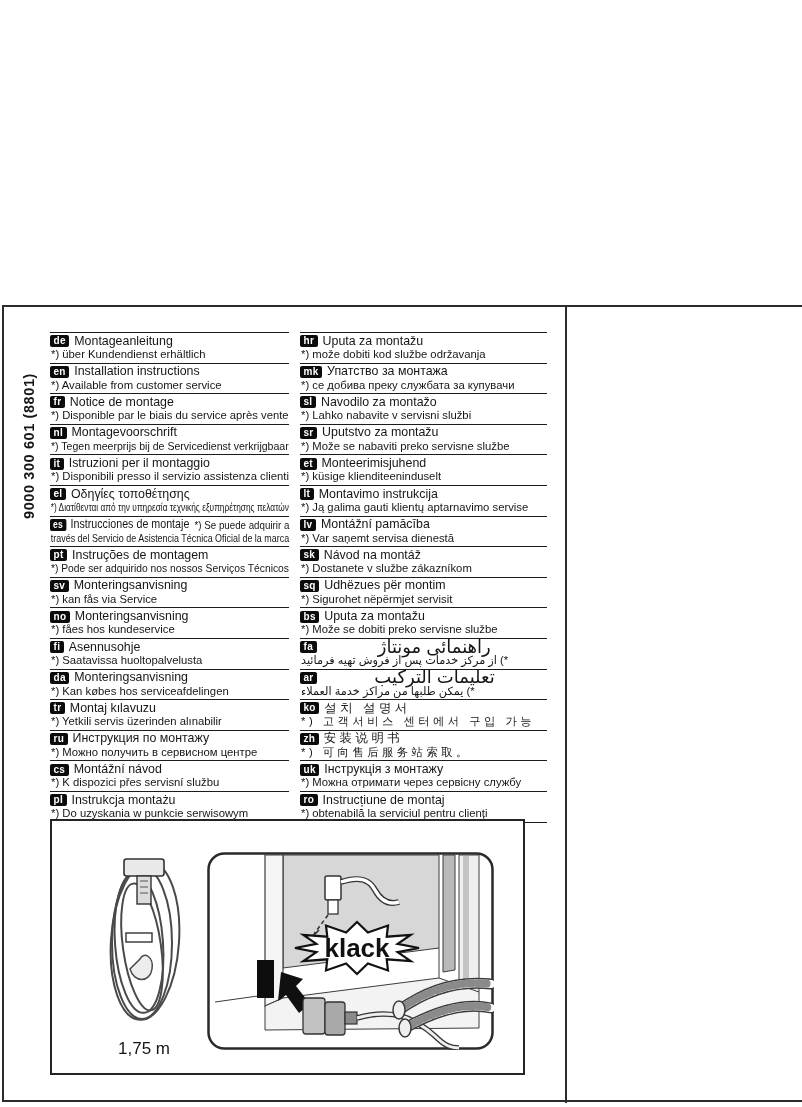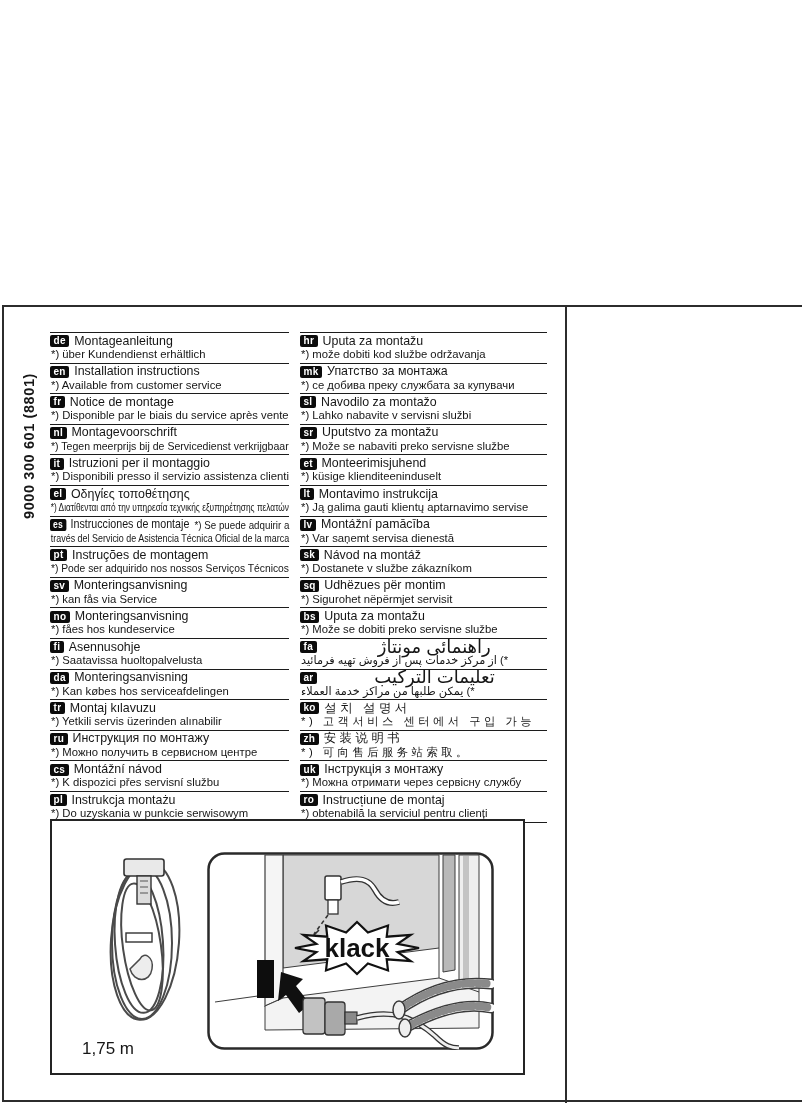--- a/index.html
+++ b/index.html
@@ -31,21 +31,21 @@
   .lang-title{font-size:12.4px;line-height:13.2px;}
   .lang-note{font-size:11.3px;line-height:12.6px;white-space:nowrap;padding-left:1px;}
   .rtl-t{flex:1;text-align:center;direction:rtl;font-size:18px;}
   .rtl-note{direction:rtl;text-align:left;padding-right:16px;}
   .spaced{letter-spacing:3.5px;}
   .inline-note{margin-left:auto;font-size:11.3px;}
   .figure-box{
     position:absolute;left:50px;top:819px;width:471px;height:252px;
     border:2.5px solid #242424;background:#fff;
   }
-  .cable-figure{position:absolute;left:30px;top:30px;width:124px;text-align:left;}
+  .cable-figure{position:absolute;left:30px;top:30px;width:124px;text-align:center;}
   .cable-label{font-size:17px;margin-top:4px;color:#161616;}
   .appliance{position:absolute;left:155px;top:31px;}
   svg text{font-family:"Liberation Sans","DejaVu Sans",sans-serif;}
 </style>
 </head>
 <body>
 
 <div class="page-frame"></div>
 <div class="fold-line"></div>
 

